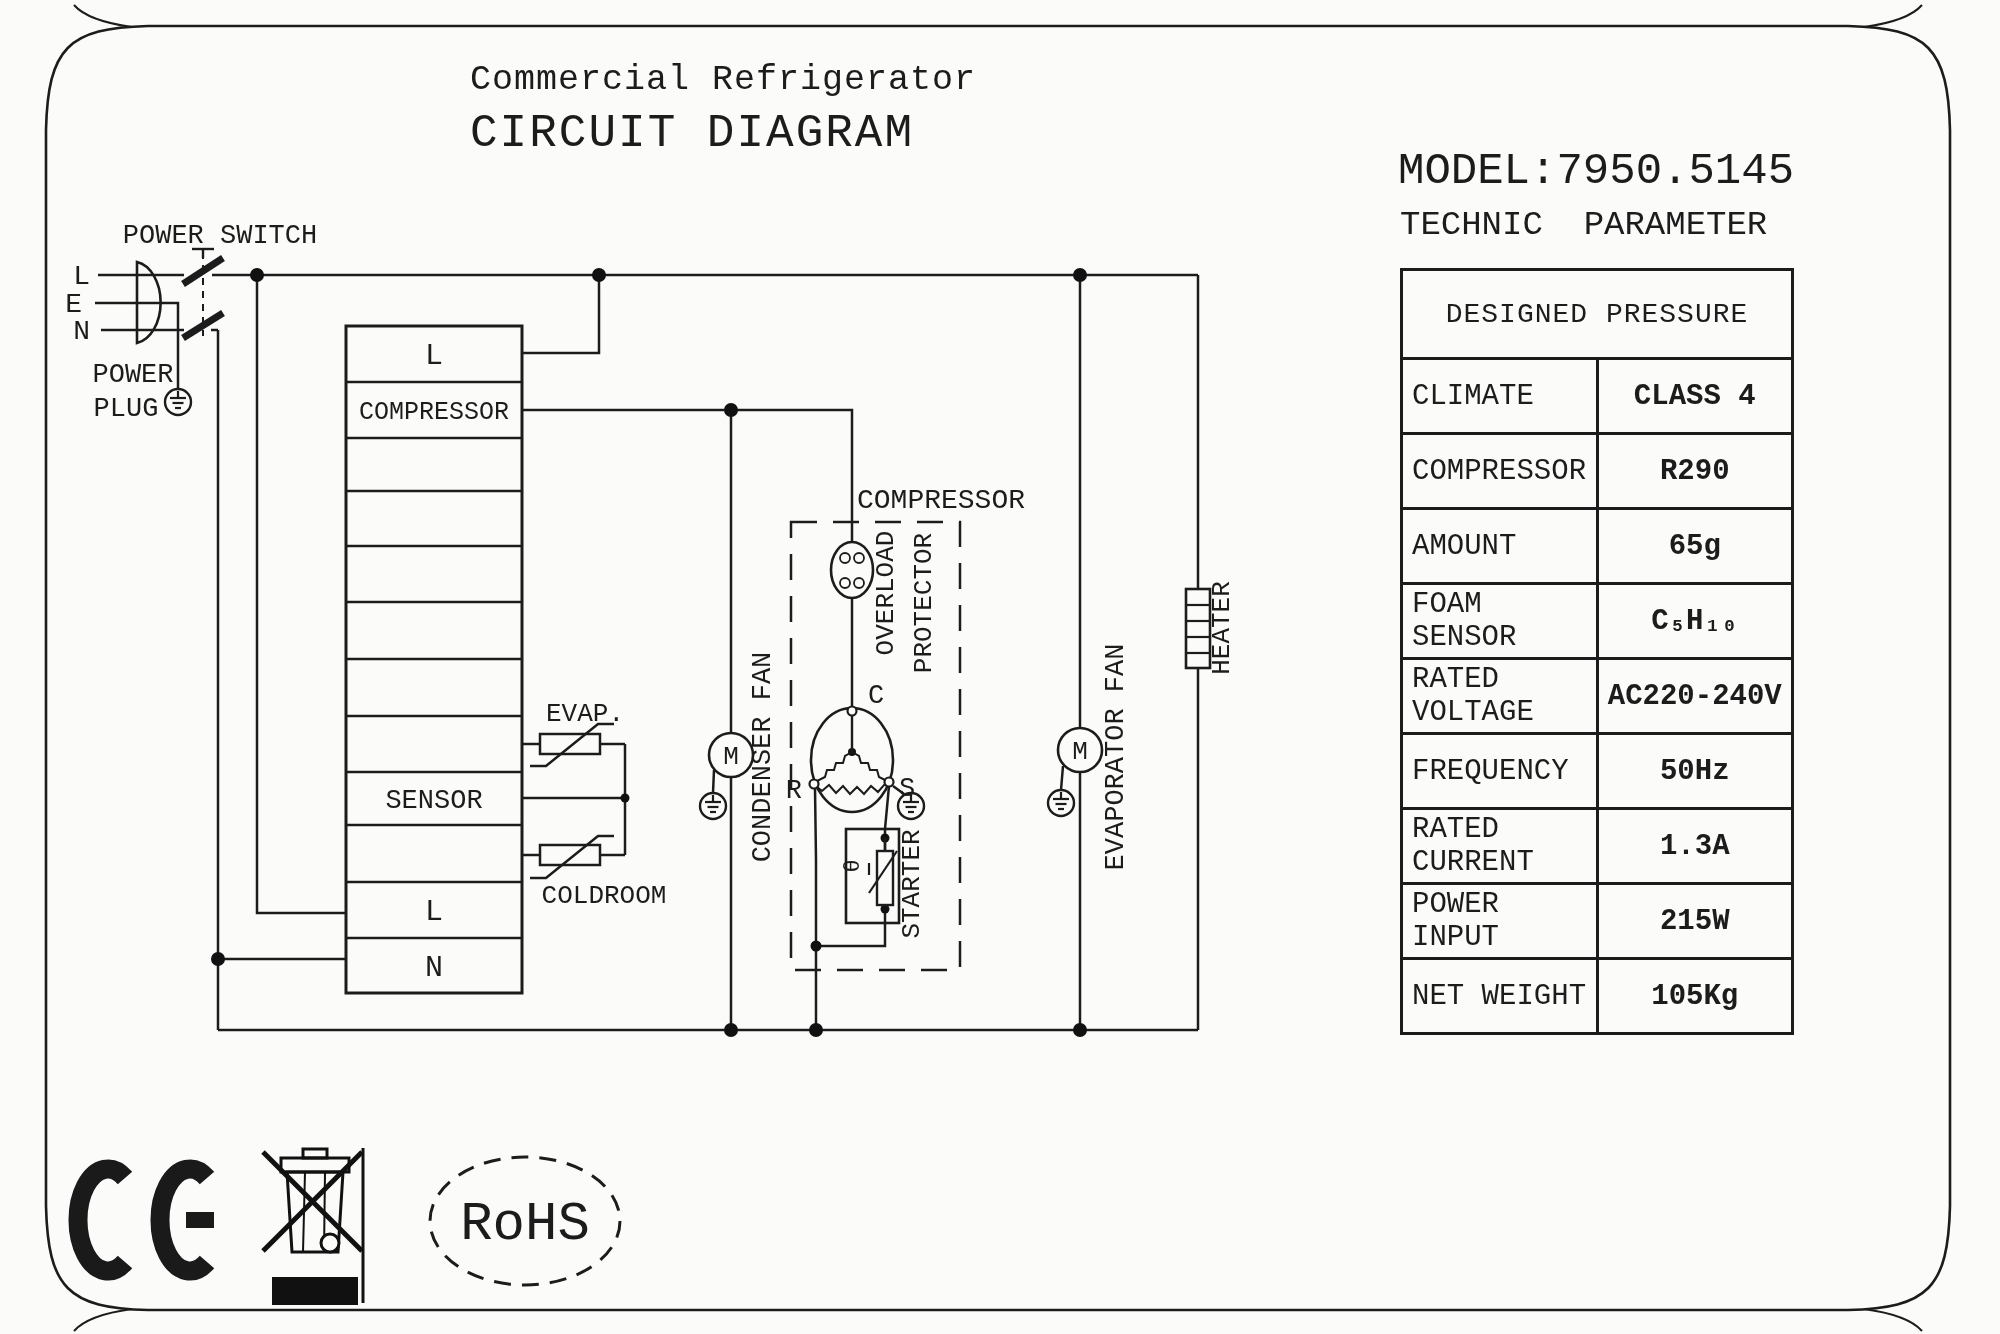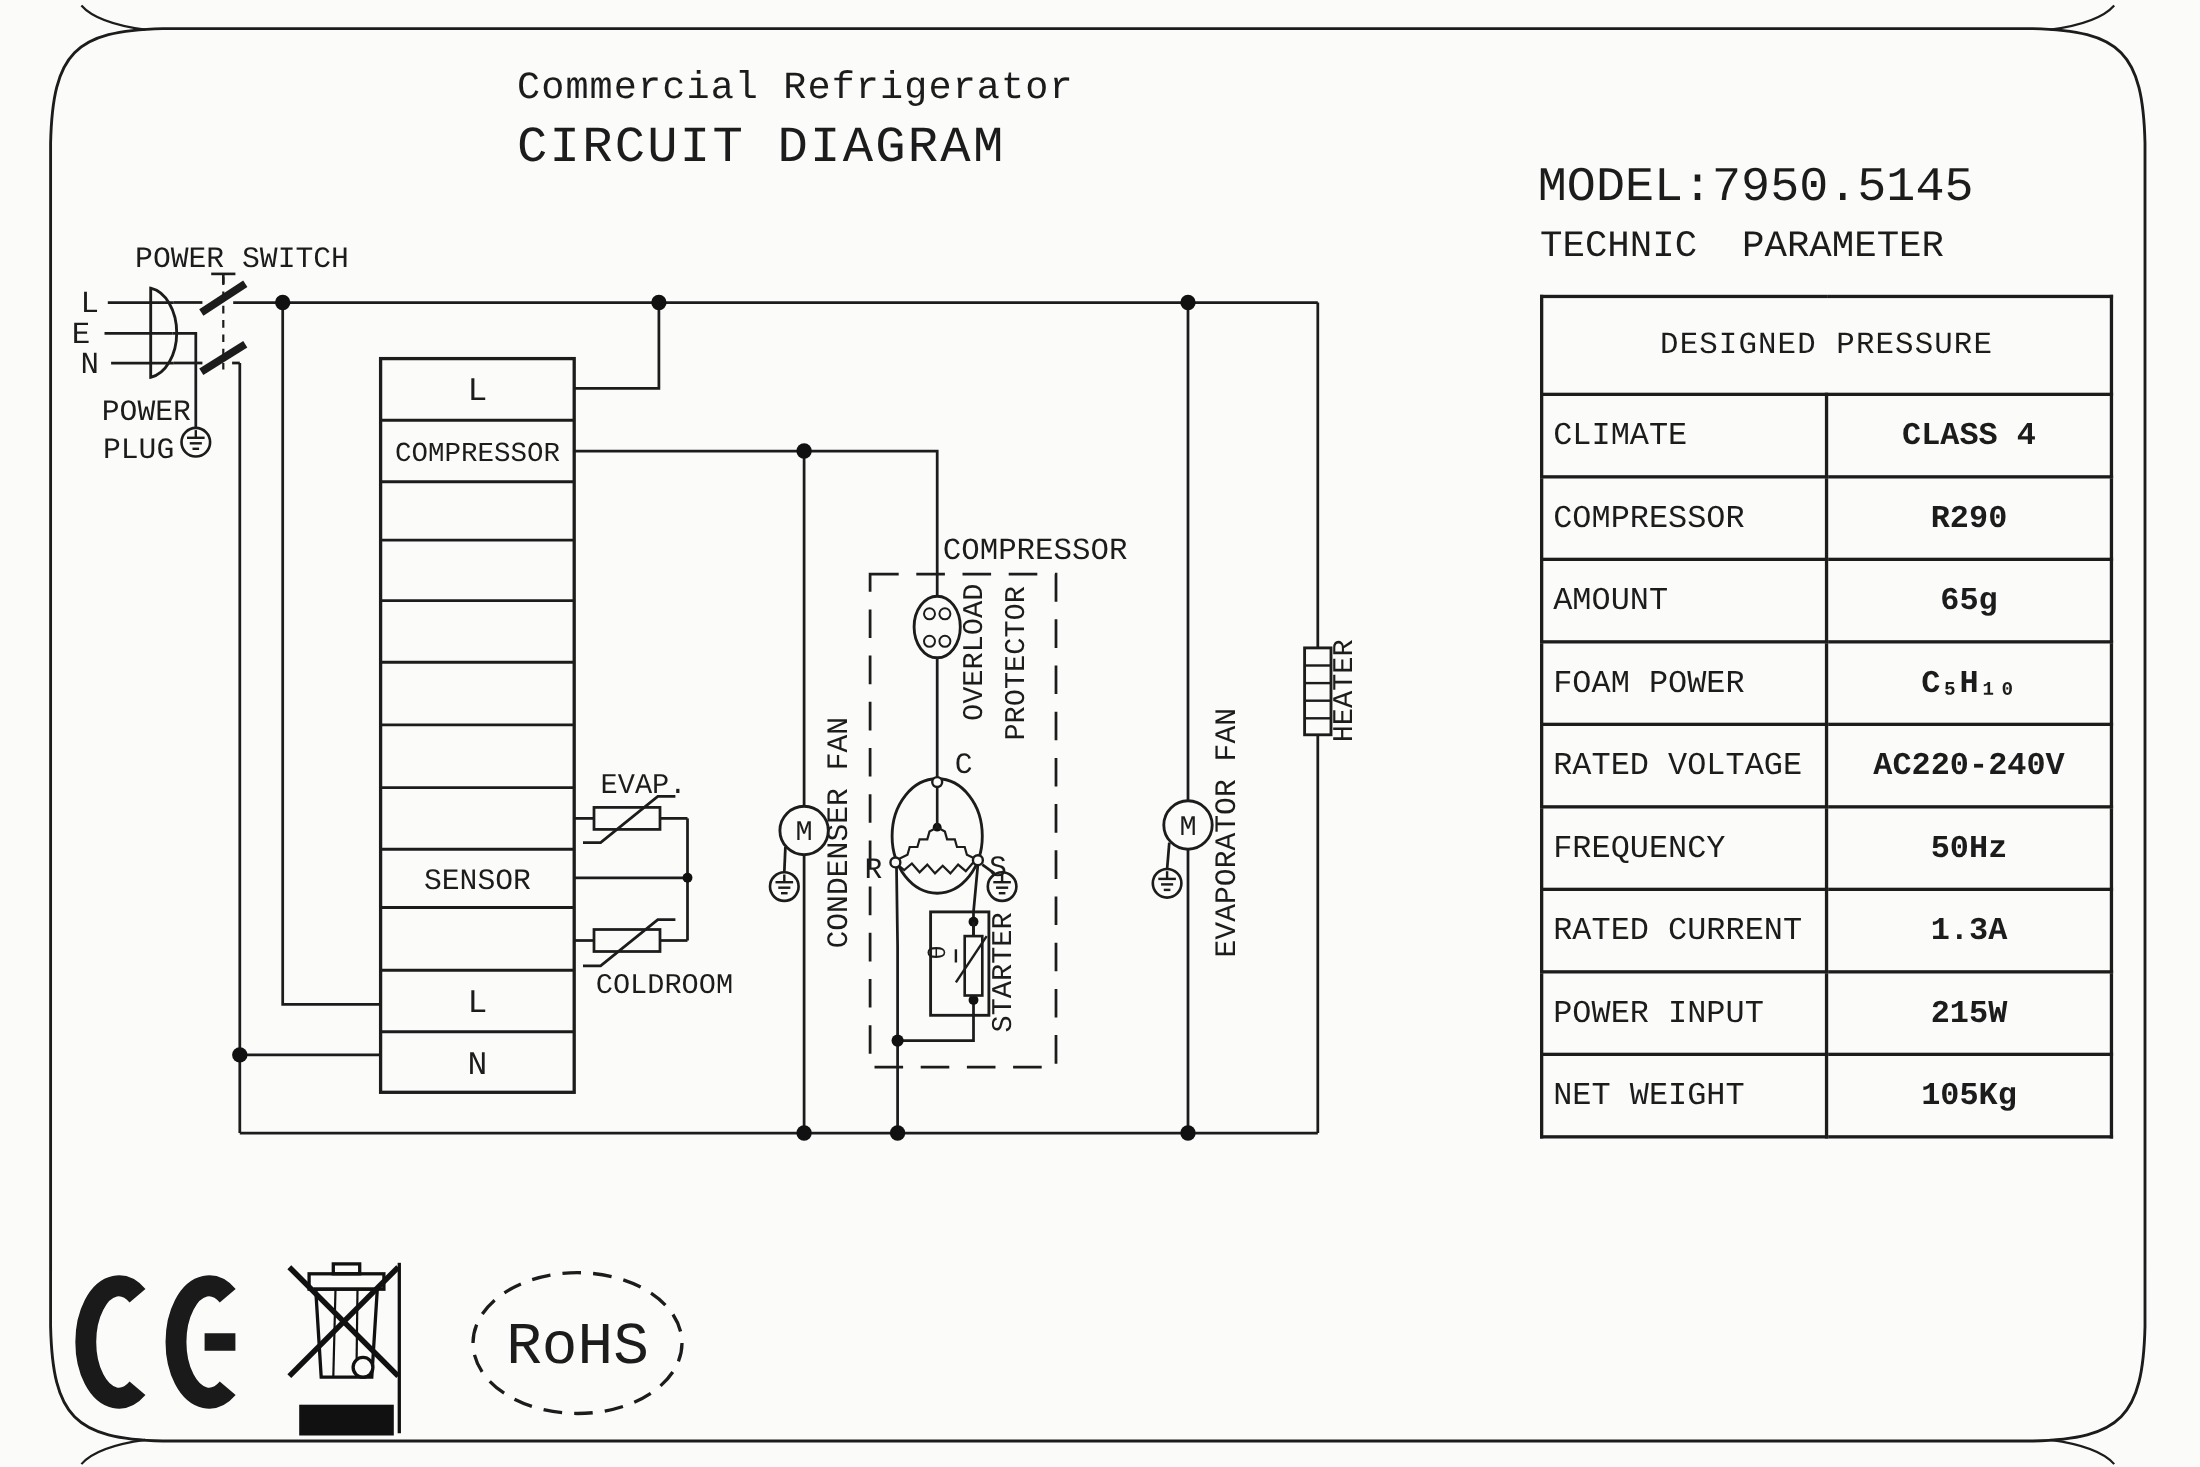--- a/index.html
+++ b/index.html
@@ -8,21 +8,21 @@
   .page svg{position:absolute;left:0;top:0;}
   svg text{fill:#1c1c1c;font-family:"Liberation Mono","DejaVu Sans Mono",monospace;}
 
   .title-block{position:absolute;left:470px;top:60px;width:620px;text-align:left;}
   .title-line1{font-size:35px;letter-spacing:1px;white-space:pre;}
   .title-line2{font-size:46px;letter-spacing:2px;margin-top:8px;white-space:pre;}
 
   .model-line{position:absolute;left:1398px;top:146px;font-size:44px;white-space:pre;}
   .param-heading{position:absolute;left:1400px;top:206px;font-size:34px;white-space:pre;}
 
-  table.spec{position:absolute;left:1400px;top:268px;width:521px;border-collapse:collapse;
+  table.spec{position:absolute;left:1400px;top:268px;width:394px;border-collapse:collapse;
              table-layout:fixed;}
   table.spec td{border:3px solid #1c1c1c;font-size:29px;height:72px;padding:0;
                 font-family:"Liberation Mono","DejaVu Sans Mono","DejaVu Sans",monospace;}
   table.spec td.hdr{height:86px;text-align:center;letter-spacing:1px;font-size:28px;}
   table.spec td.lbl{padding-left:9px;width:237px;}
   table.spec td.val{text-align:center;font-weight:bold;}
 </style>
 </head>
 <body>
 
@@ -283,21 +283,21 @@
       </tr>
       <tr>
         <td class="lbl">COMPRESSOR</td>
         <td class="val">R290</td>
       </tr>
       <tr>
         <td class="lbl">AMOUNT</td>
         <td class="val">65g</td>
       </tr>
       <tr>
-        <td class="lbl">FOAM POWER</td>
+        <td class="lbl">FOAM SENSOR</td>
         <td class="val">C₅H₁₀</td>
       </tr>
       <tr>
         <td class="lbl">RATED VOLTAGE</td>
         <td class="val">AC220-240V</td>
       </tr>
       <tr>
         <td class="lbl">FREQUENCY</td>
         <td class="val">50Hz</td>
       </tr>

